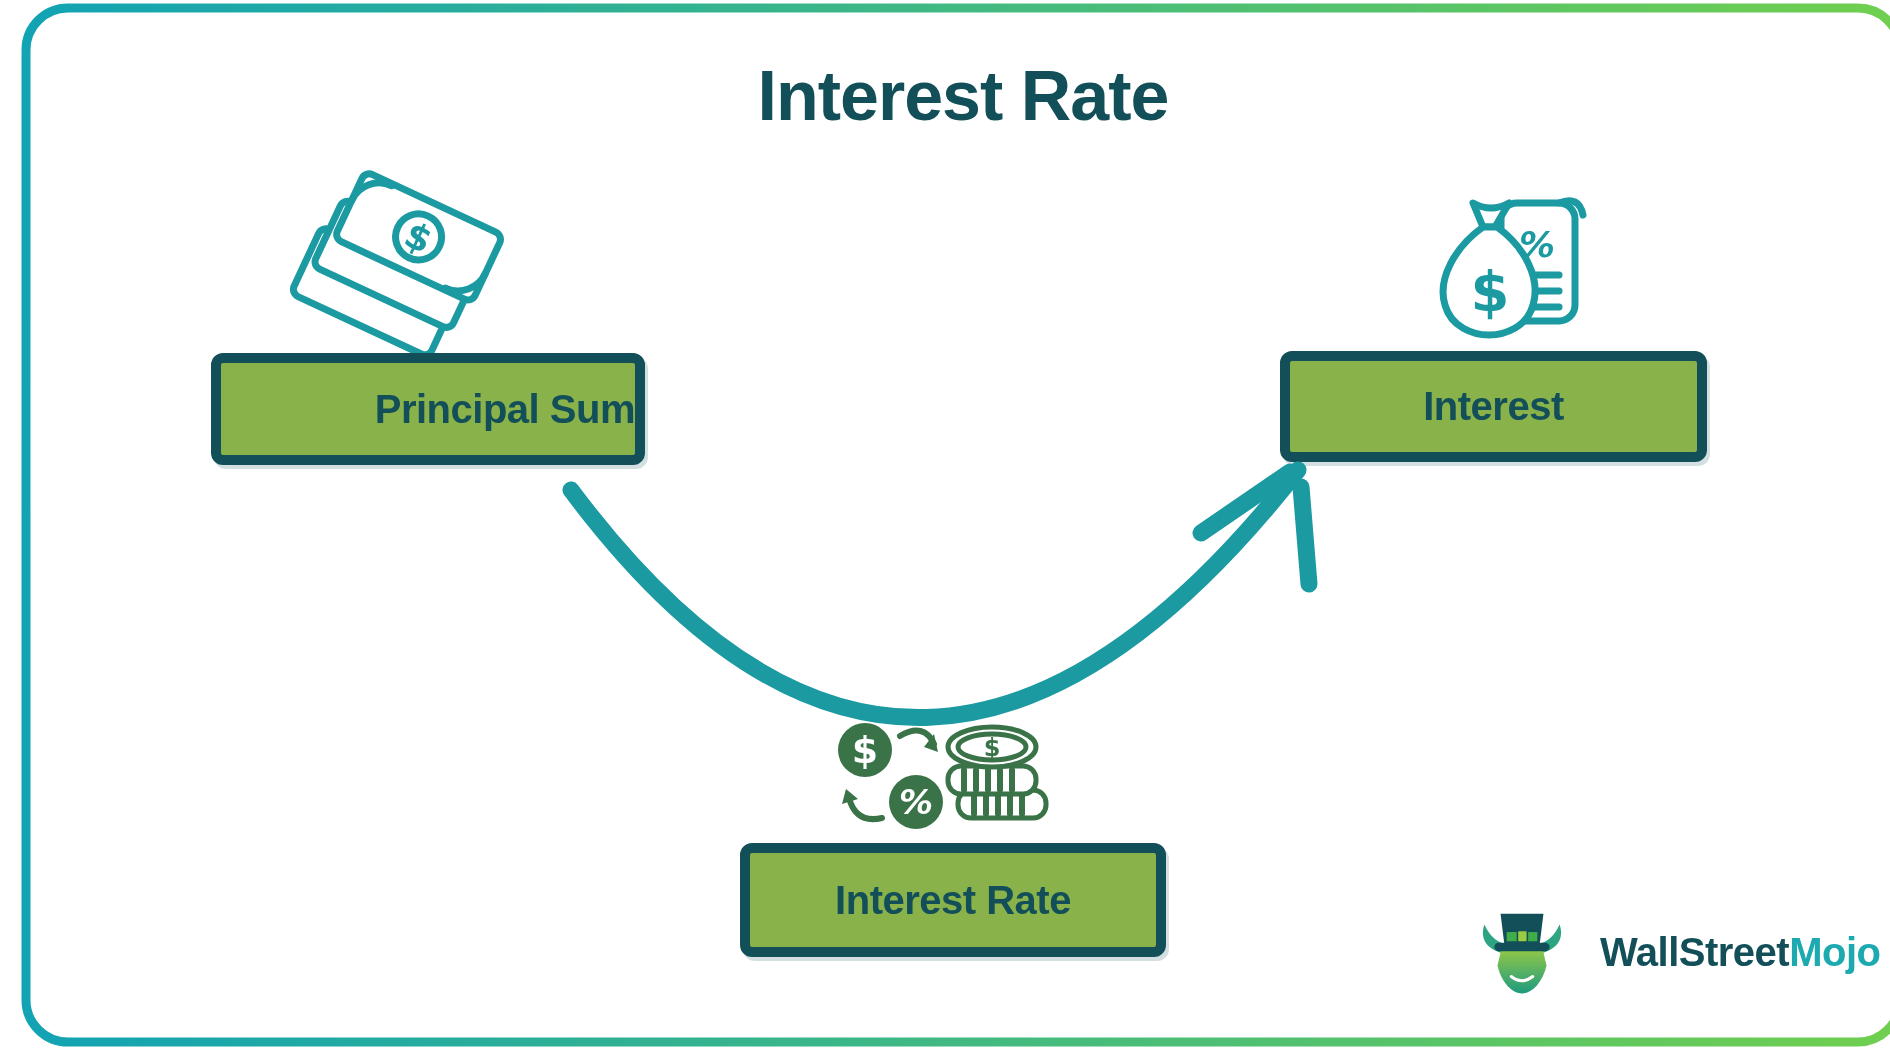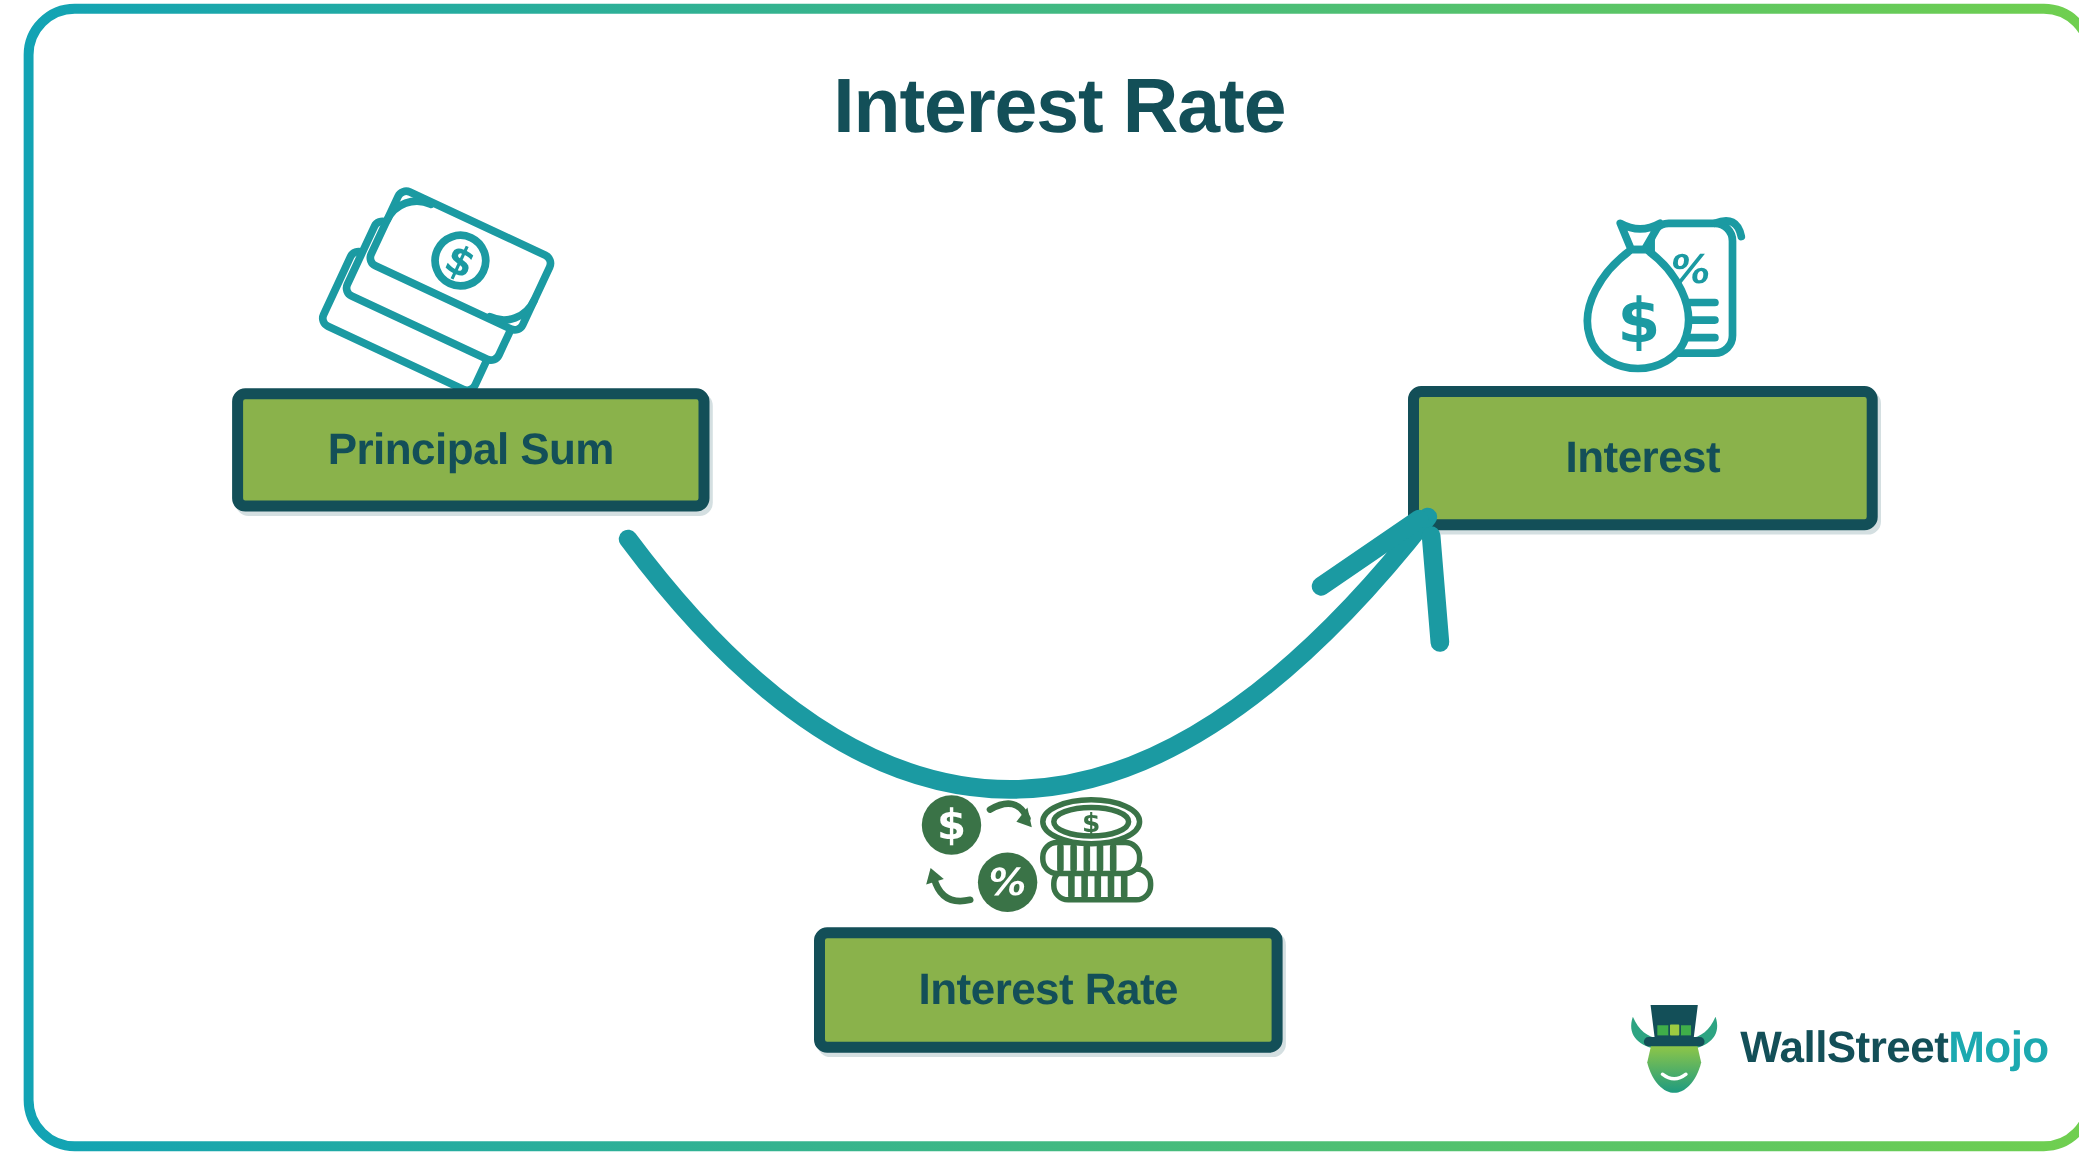--- a/index.html
+++ b/index.html
@@ -16,29 +16,29 @@
   .node-box{
     position:absolute;box-sizing:border-box;
     background:var(--box_green,#8AB24B);
     border:10px solid var(--dark_teal,#134F58);
     border-radius:12px;
     display:flex;align-items:center;justify-content:center;
     color:var(--dark_teal,#134F58);
     font-size:40px;font-weight:800;letter-spacing:-0.5px;
     box-shadow:3px 4px 0 rgba(19,79,88,0.18);
   }
-  #box-principal{left:193px;top:353px;width:434px;height:112px;}
-  #box-interest{left:1262px;top:351px;width:427px;height:131px;}
+  #box-principal{left:193px;top:353px;width:434px;height:112px;justify-content:flex-end;}
+  #box-interest{left:1262px;top:351px;width:427px;height:111px;}
   #box-rate{left:722px;top:843px;width:426px;height:114px;}
   .icon{position:absolute;}
   #icon-bills{left:283px;top:172px;width:218px;height:200px;}
   #icon-bag{left:1385px;top:183px;width:190px;height:162px;}
   #icon-exchange{left:818px;top:720px;width:212px;height:112px;}
   #arrow-svg{position:absolute;left:0;top:0;width:1890px;height:1050px;pointer-events:none;}
-  .logo{position:absolute;left:1458px;top:908px;display:flex;align-items:center;gap:14px;}
+  .logo{position:absolute;left:1458px;top:908px;display:flex;align-items:center;gap:32px;}
   .logo-bull{width:92px;height:88px;}
   .logo-text{font-size:40px;font-weight:800;letter-spacing:-0.5px;color:var(--dark_teal,#134F58);white-space:nowrap;}
   .logo-text .accent{color:var(--logo_accent,#1CA9B0);}
   
   .tealline{fill:none;stroke:var(--teal,#1B9AA2);stroke-width:7;stroke-linecap:round;stroke-linejoin:round;}
   .tealshape{fill:#fff;stroke:var(--teal,#1B9AA2);stroke-width:7;stroke-linecap:round;stroke-linejoin:round;}
   .tealtext{fill:var(--teal,#1B9AA2);stroke:none;font-weight:700;font-family:"DejaVu Sans",sans-serif;}
   .greenshape{fill:#fff;stroke:var(--icon_green,#3A7347);stroke-width:5;stroke-linecap:round;stroke-linejoin:round;}
   .greenline{fill:none;stroke:var(--icon_green,#3A7347);stroke-width:6;stroke-linecap:round;}
   .greenfill{fill:var(--icon_green,#3A7347);stroke:none;}

